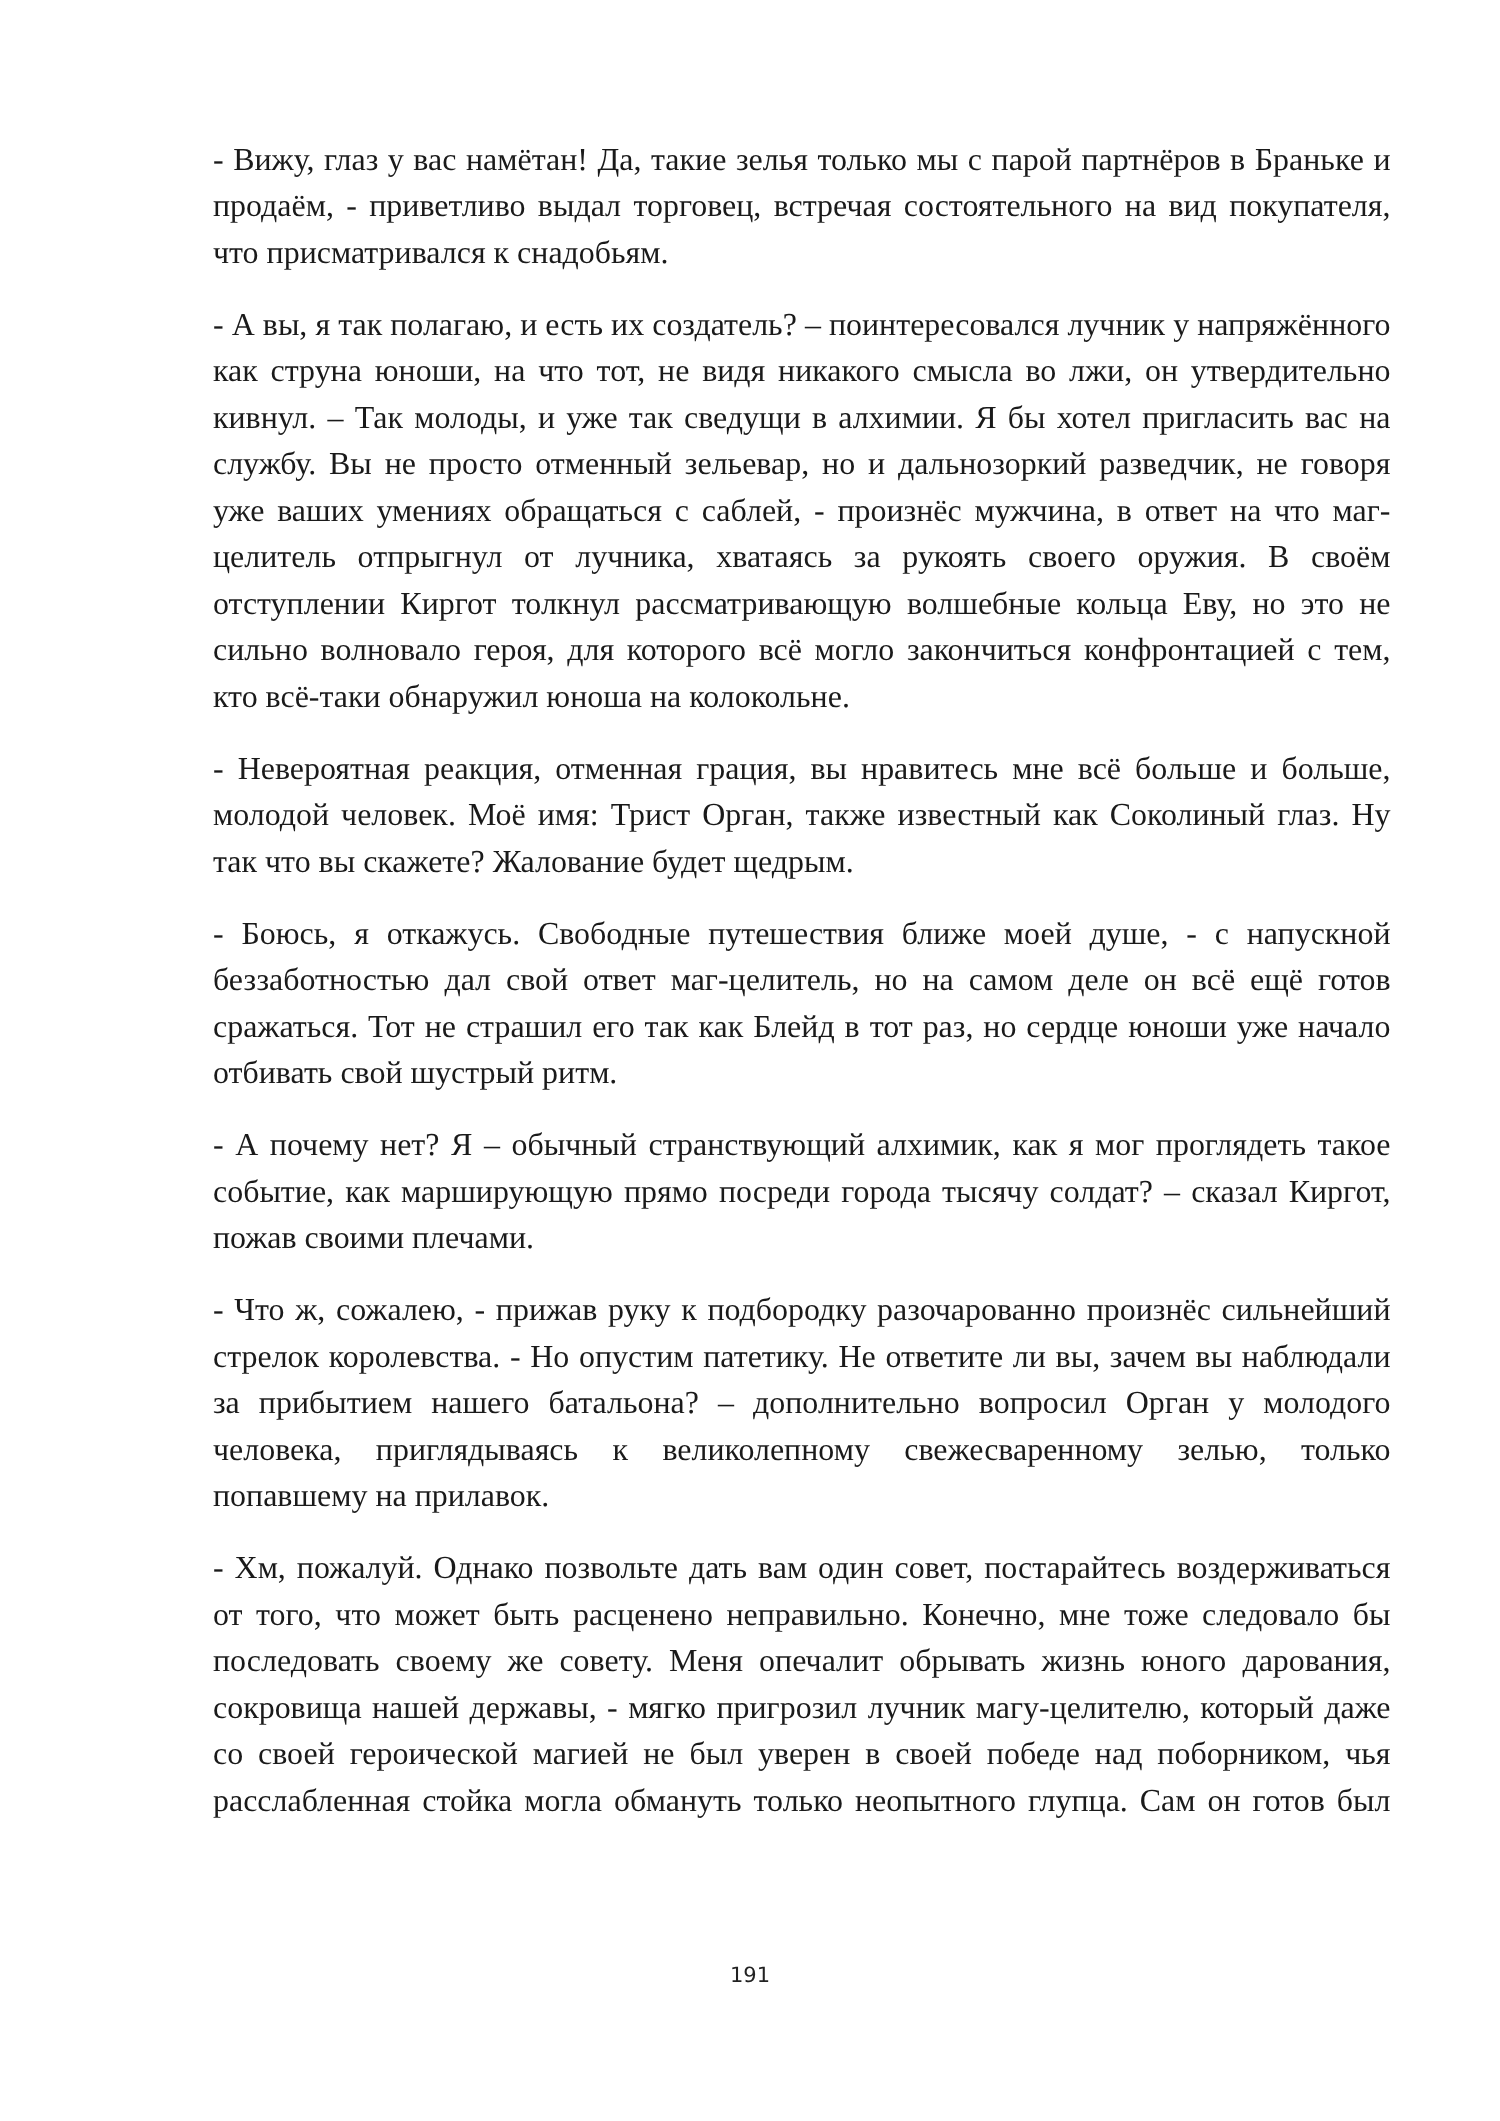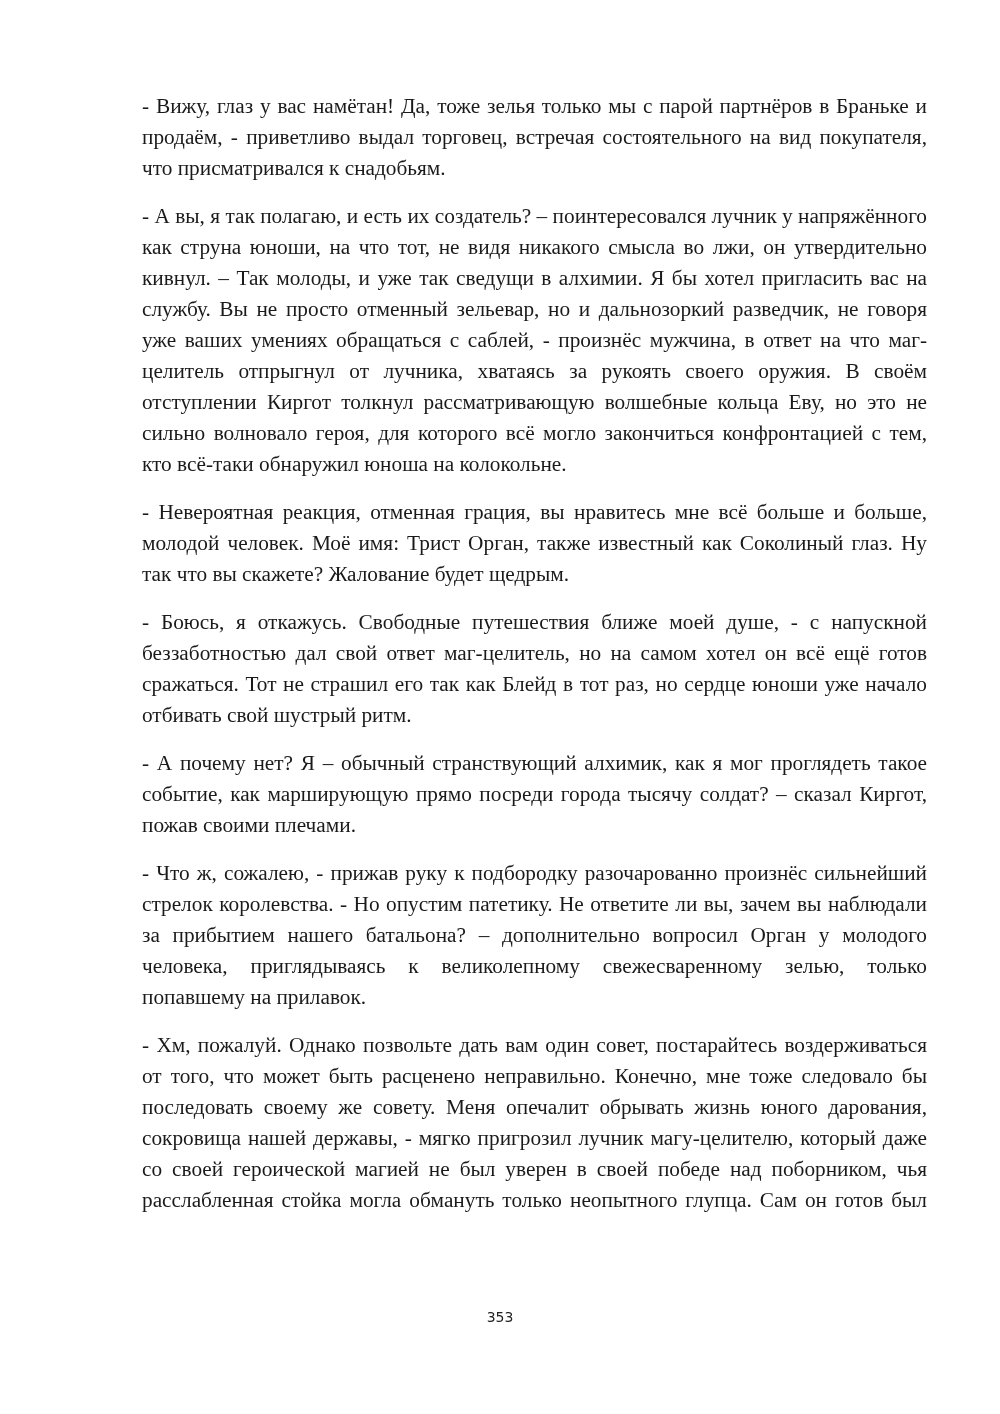--- a/index.html
+++ b/index.html
@@ -39,22 +39,22 @@
       text-align: center;
       font-family: "DejaVu Sans", sans-serif;
       font-size: 14px;
       color: #222222;
     }
   </style>
 </head>
 <body>
 
 <div class="page">
-  <p class="para">- Вижу, глаз у вас намётан! Да, тоже зелья только мы с парой партнёров в Браньке и продаём, - приветливо выдал торговец, встречая состоятельного на вид покупателя, что присматривался к снадобьям.</p>
+  <p class="para">- Вижу, глаз у вас намётан! Да, такие зелья только мы с парой партнёров в Браньке и продаём, - приветливо выдал торговец, встречая состоятельного на вид покупателя, что присматривался к снадобьям.</p>
   <p class="para">- А вы, я так полагаю, и есть их создатель? – поинтересовался лучник у напряжённого как струна юноши, на что тот, не видя никакого смысла во лжи, он утвердительно кивнул. – Так молоды, и уже так сведущи в алхимии. Я бы хотел пригласить вас на службу. Вы не просто отменный зельевар, но и дальнозоркий разведчик, не говоря уже ваших умениях обращаться с саблей, - произнёс мужчина, в ответ на что маг-целитель отпрыгнул от лучника, хватаясь за рукоять своего оружия. В своём отступлении Киргот толкнул рассматривающую волшебные кольца Еву, но это не сильно волновало героя, для которого всё могло закончиться конфронтацией с тем, кто всё-таки обнаружил юноша на колокольне.</p>
   <p class="para">- Невероятная реакция, отменная грация, вы нравитесь мне всё больше и больше, молодой человек. Моё имя: Трист Орган, также известный как Соколиный глаз. Ну так что вы скажете? Жалование будет щедрым.</p>
-  <p class="para">- Боюсь, я откажусь. Свободные путешествия ближе моей душе, - с напускной беззаботностью дал свой ответ маг-целитель, но на самом хотел он всё ещё готов сражаться. Тот не страшил его так как Блейд в тот раз, но сердце юноши уже начало отбивать свой шустрый ритм.</p>
+  <p class="para">- Боюсь, я откажусь. Свободные путешествия ближе моей душе, - с напускной беззаботностью дал свой ответ маг-целитель, но на самом деле он всё ещё готов сражаться. Тот не страшил его так как Блейд в тот раз, но сердце юноши уже начало отбивать свой шустрый ритм.</p>
   <p class="para">- А почему нет? Я – обычный странствующий алхимик, как я мог проглядеть такое событие, как марширующую прямо посреди города тысячу солдат? – сказал Киргот, пожав своими плечами.</p>
   <p class="para">- Что ж, сожалею, - прижав руку к подбородку разочарованно произнёс сильнейший стрелок королевства. - Но опустим патетику. Не ответите ли вы, зачем вы наблюдали за прибытием нашего батальона? – дополнительно вопросил Орган у молодого человека, приглядываясь к великолепному свежесваренному зелью, только попавшему на прилавок.</p>
   <p class="para last">- Хм, пожалуй. Однако позвольте дать вам один совет, постарайтесь воздерживаться от того, что может быть расценено неправильно. Конечно, мне тоже следовало бы последовать своему же совету. Меня опечалит обрывать жизнь юного дарования, сокровища нашей державы, - мягко пригрозил лучник магу-целителю, который даже со своей героической магией не был уверен в своей победе над поборником, чья расслабленная стойка могла обмануть только неопытного глупца. Сам он готов был</p>
 </div>
 
-<div class="page-number">353</div>
+<div class="page-number">191</div>
 
 </body></html>

